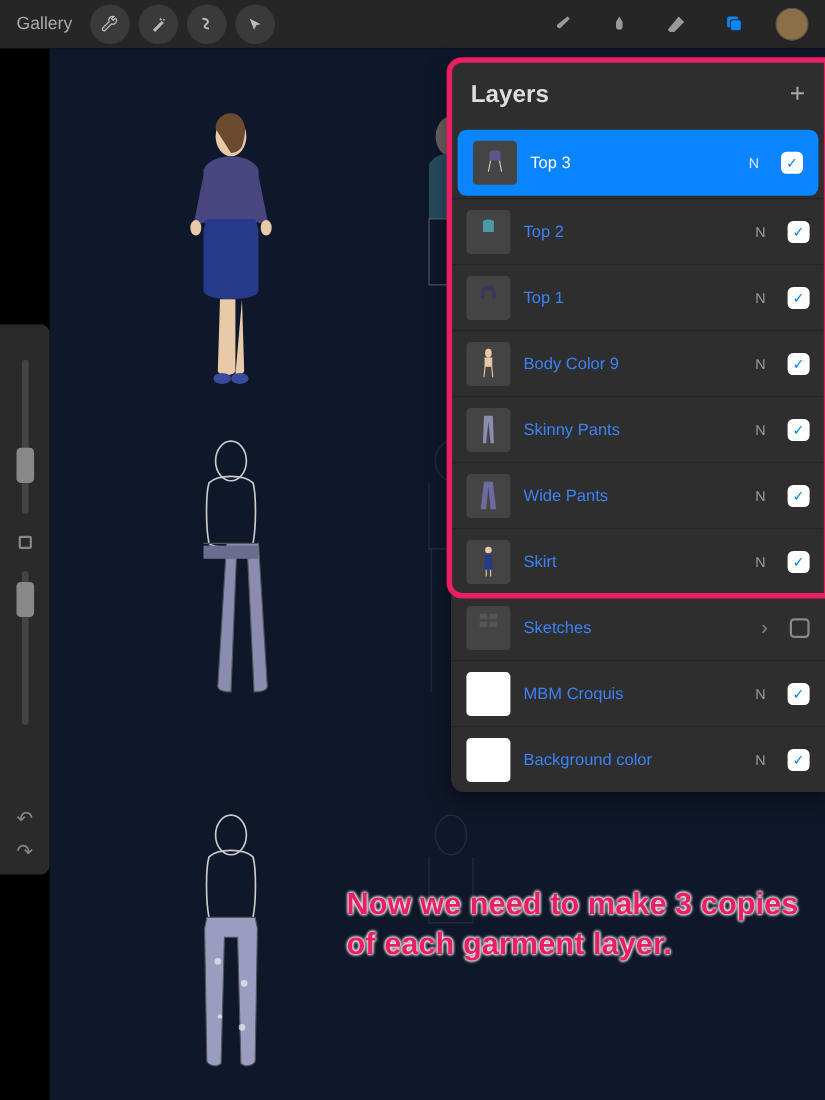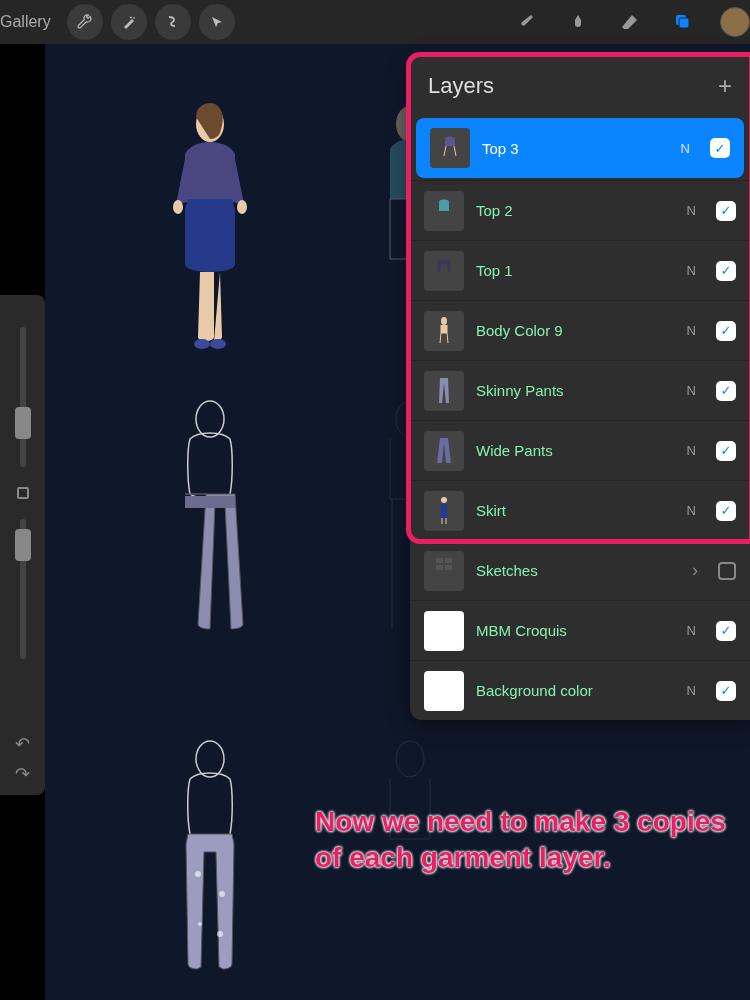--- a/index.html
+++ b/index.html
@@ -13,21 +13,21 @@
       background: #000;
       font-family: -apple-system, BlinkMacSystemFont, sans-serif;
       position: relative;
       overflow: hidden;
     }
     .topbar {
       height: 44px;
       background: #262626;
       display: flex;
       align-items: center;
-      padding: 0 0;
+      padding: 0 15px;
       gap: 8px;
     }
     .gallery-btn {
       color: #aaa;
       font-size: 16px;
       margin-right: 8px;
     }
     .tool-btn {
       width: 36px;
       height: 36px;
@@ -188,21 +188,21 @@
     }
     .layers-header {
       display: flex;
       align-items: center;
       justify-content: space-between;
       padding: 16px 18px;
       color: #ddd;
     }
     .layers-title {
       font-size: 22px;
-      font-weight: 400;
+      font-weight: 700;
     }
     .add-layer {
       color: #aaa;
       font-size: 24px;
       font-weight: 300;
     }
     .layer-item {
       display: flex;
       align-items: center;
       padding: 2px 14px;
@@ -224,21 +224,21 @@
       display: flex;
       align-items: center;
       justify-content: center;
       flex-shrink: 0;
     }
     .layer-thumb.white {
       background: #fff;
     }
     .layer-name {
       flex: 1;
-      color: #86efac;
+      color: #3b82f6;
       font-size: 15px;
     }
     .layer-item.selected .layer-name {
       color: #fff;
     }
     .layer-blend {
       color: #999;
       font-size: 13px;
       margin-right: 8px;
     }

